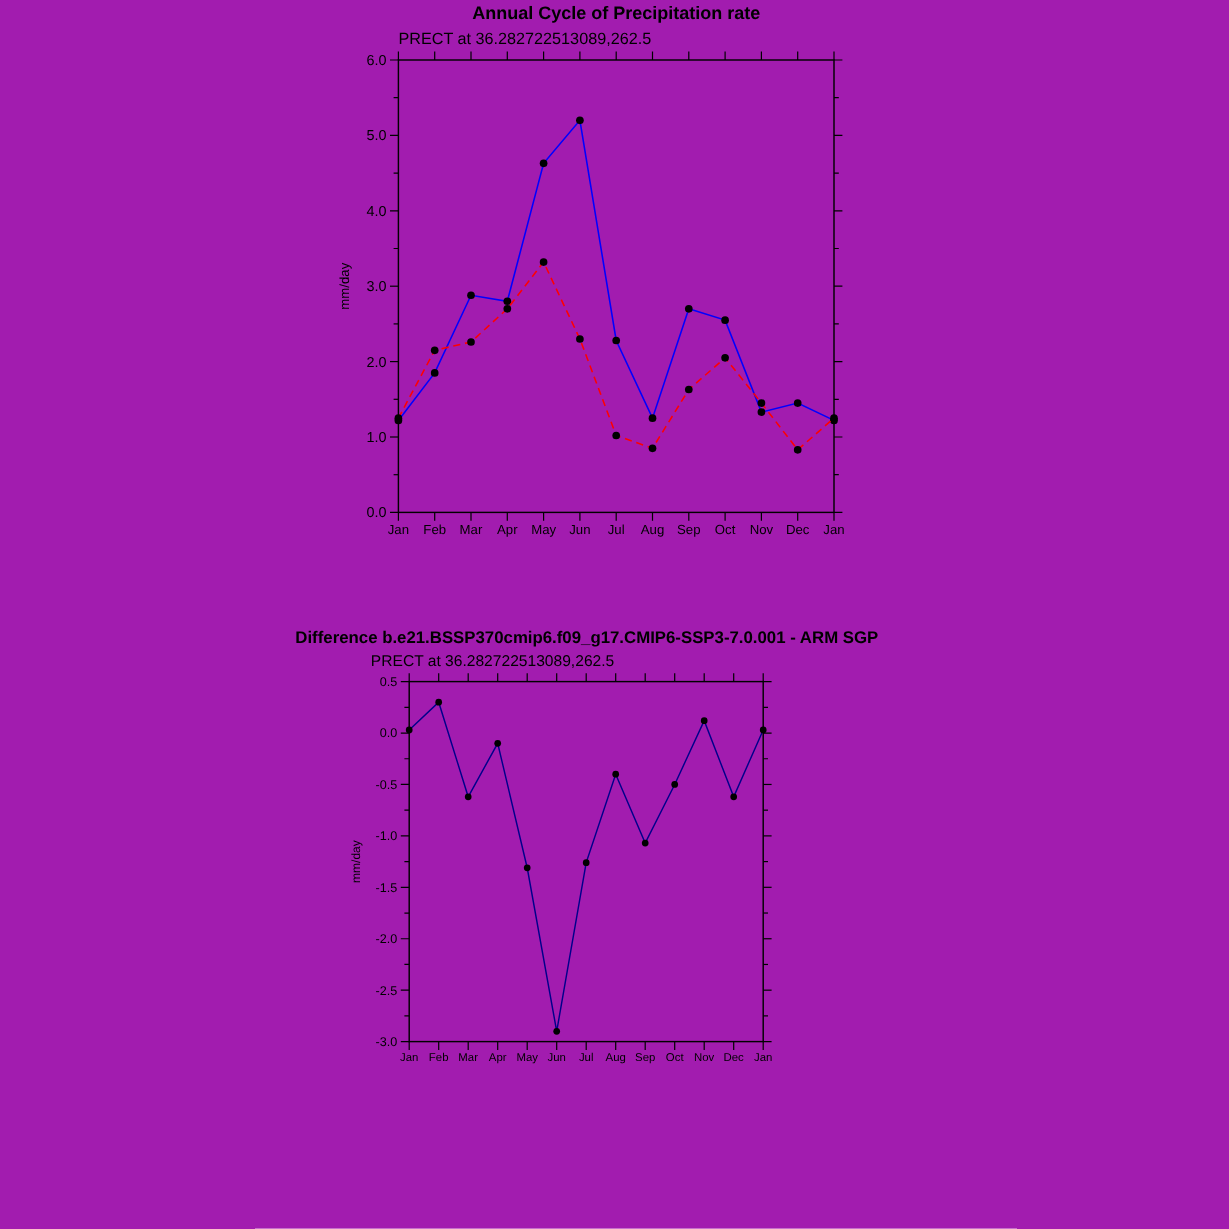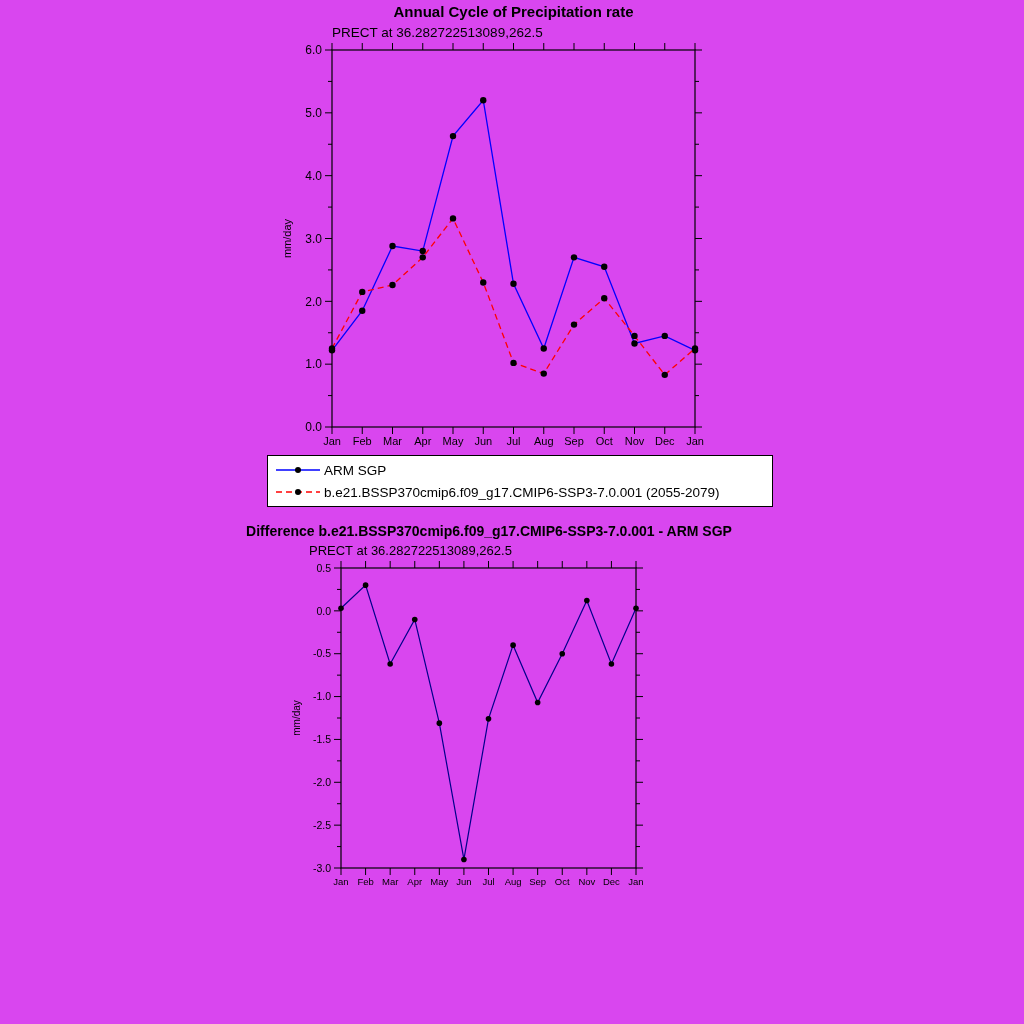--- a/index.html
+++ b/index.html
@@ -2,21 +2,21 @@
 <html><head>
 <meta charset="utf-8">
 <style>
   * { margin: 0; padding: 0; box-sizing: content-box; }
   html, body { background: #ffffff; }
   body { font-family: "Liberation Sans", sans-serif; }
   .page {
     position: relative;
     width: 1024px;
     height: 1024px;
-    background: #d946ef;
+    background: #a21caf;
     overflow: hidden;
   }
   .chart-block { position: absolute; }
   .chart1 { left: 280px; top: 2px; width: 429px; }
   .chart2 { left: 289px; top: 522px; width: 361px; }
   .chart-title {
     font-weight: bold;
     color: #000;
     text-align: center;
     white-space: nowrap;
@@ -171,36 +171,20 @@
         <circle cx="233.5" cy="320.90999999999997" r="3.2" fill="#000000"></circle>
         <circle cx="263.75" cy="331.5916666666667" r="3.2" fill="#000000"></circle>
         <circle cx="294" cy="282.58166666666665" r="3.2" fill="#000000"></circle>
         <circle cx="324.25" cy="256.1916666666667" r="3.2" fill="#000000"></circle>
         <circle cx="354.5" cy="293.89166666666665" r="3.2" fill="#000000"></circle>
         <circle cx="384.75" cy="332.84833333333336" r="3.2" fill="#000000"></circle>
         <circle cx="415" cy="306.4583333333333" r="3.2" fill="#000000"></circle>
       </svg>
   </section>
 
-  <div class="legend-box">
-    <div class="legend-row">
-      <svg class="legend-sample" width="48" height="16">
-          <line x1="2" y1="8" x2="46" y2="8" stroke="#0000ff" stroke-width="1.3"></line>
-          <circle cx="24" cy="8" r="3" fill="#000000"></circle>
-        </svg>
-      <span class="legend-label">ARM SGP</span>
-    </div>
-    <div class="legend-row">
-      <svg class="legend-sample" width="48" height="16">
-          <line x1="2" y1="8" x2="46" y2="8" stroke="#ff0000" stroke-width="1.3" stroke-dasharray="6 4"></line>
-          <circle cx="24" cy="8" r="3" fill="#000000"></circle>
-        </svg>
-      <span class="legend-label">b.e21.BSSP370cmip6.f09_g17.CMIP6-SSP3-7.0.001 (2055-2079)</span>
-    </div>
-  </div>
 
   <section class="chart-block chart2">
     <div class="chart-title">Difference b.e21.BSSP370cmip6.f09_g17.CMIP6-SSP3-7.0.001 - ARM SGP</div>
     <div class="chart-subtitle">PRECT at 36.282722513089,262.5</div>
     <svg id="plot2" width="361" height="338">
         <rect x="52" y="8" width="295" height="300" fill="none" stroke="#000" stroke-width="1.2"></rect>
         <line x1="45" y1="308" x2="52" y2="308" stroke="#000" stroke-width="1"></line>
         <line x1="347" y1="308" x2="354" y2="308" stroke="#000" stroke-width="1"></line>
         <text x="42" y="311.675" text-anchor="end" font-size="10.5">-3.0</text>
         <line x1="48" y1="286.57142857142856" x2="52" y2="286.57142857142856" stroke="#000" stroke-width="1"></line>

